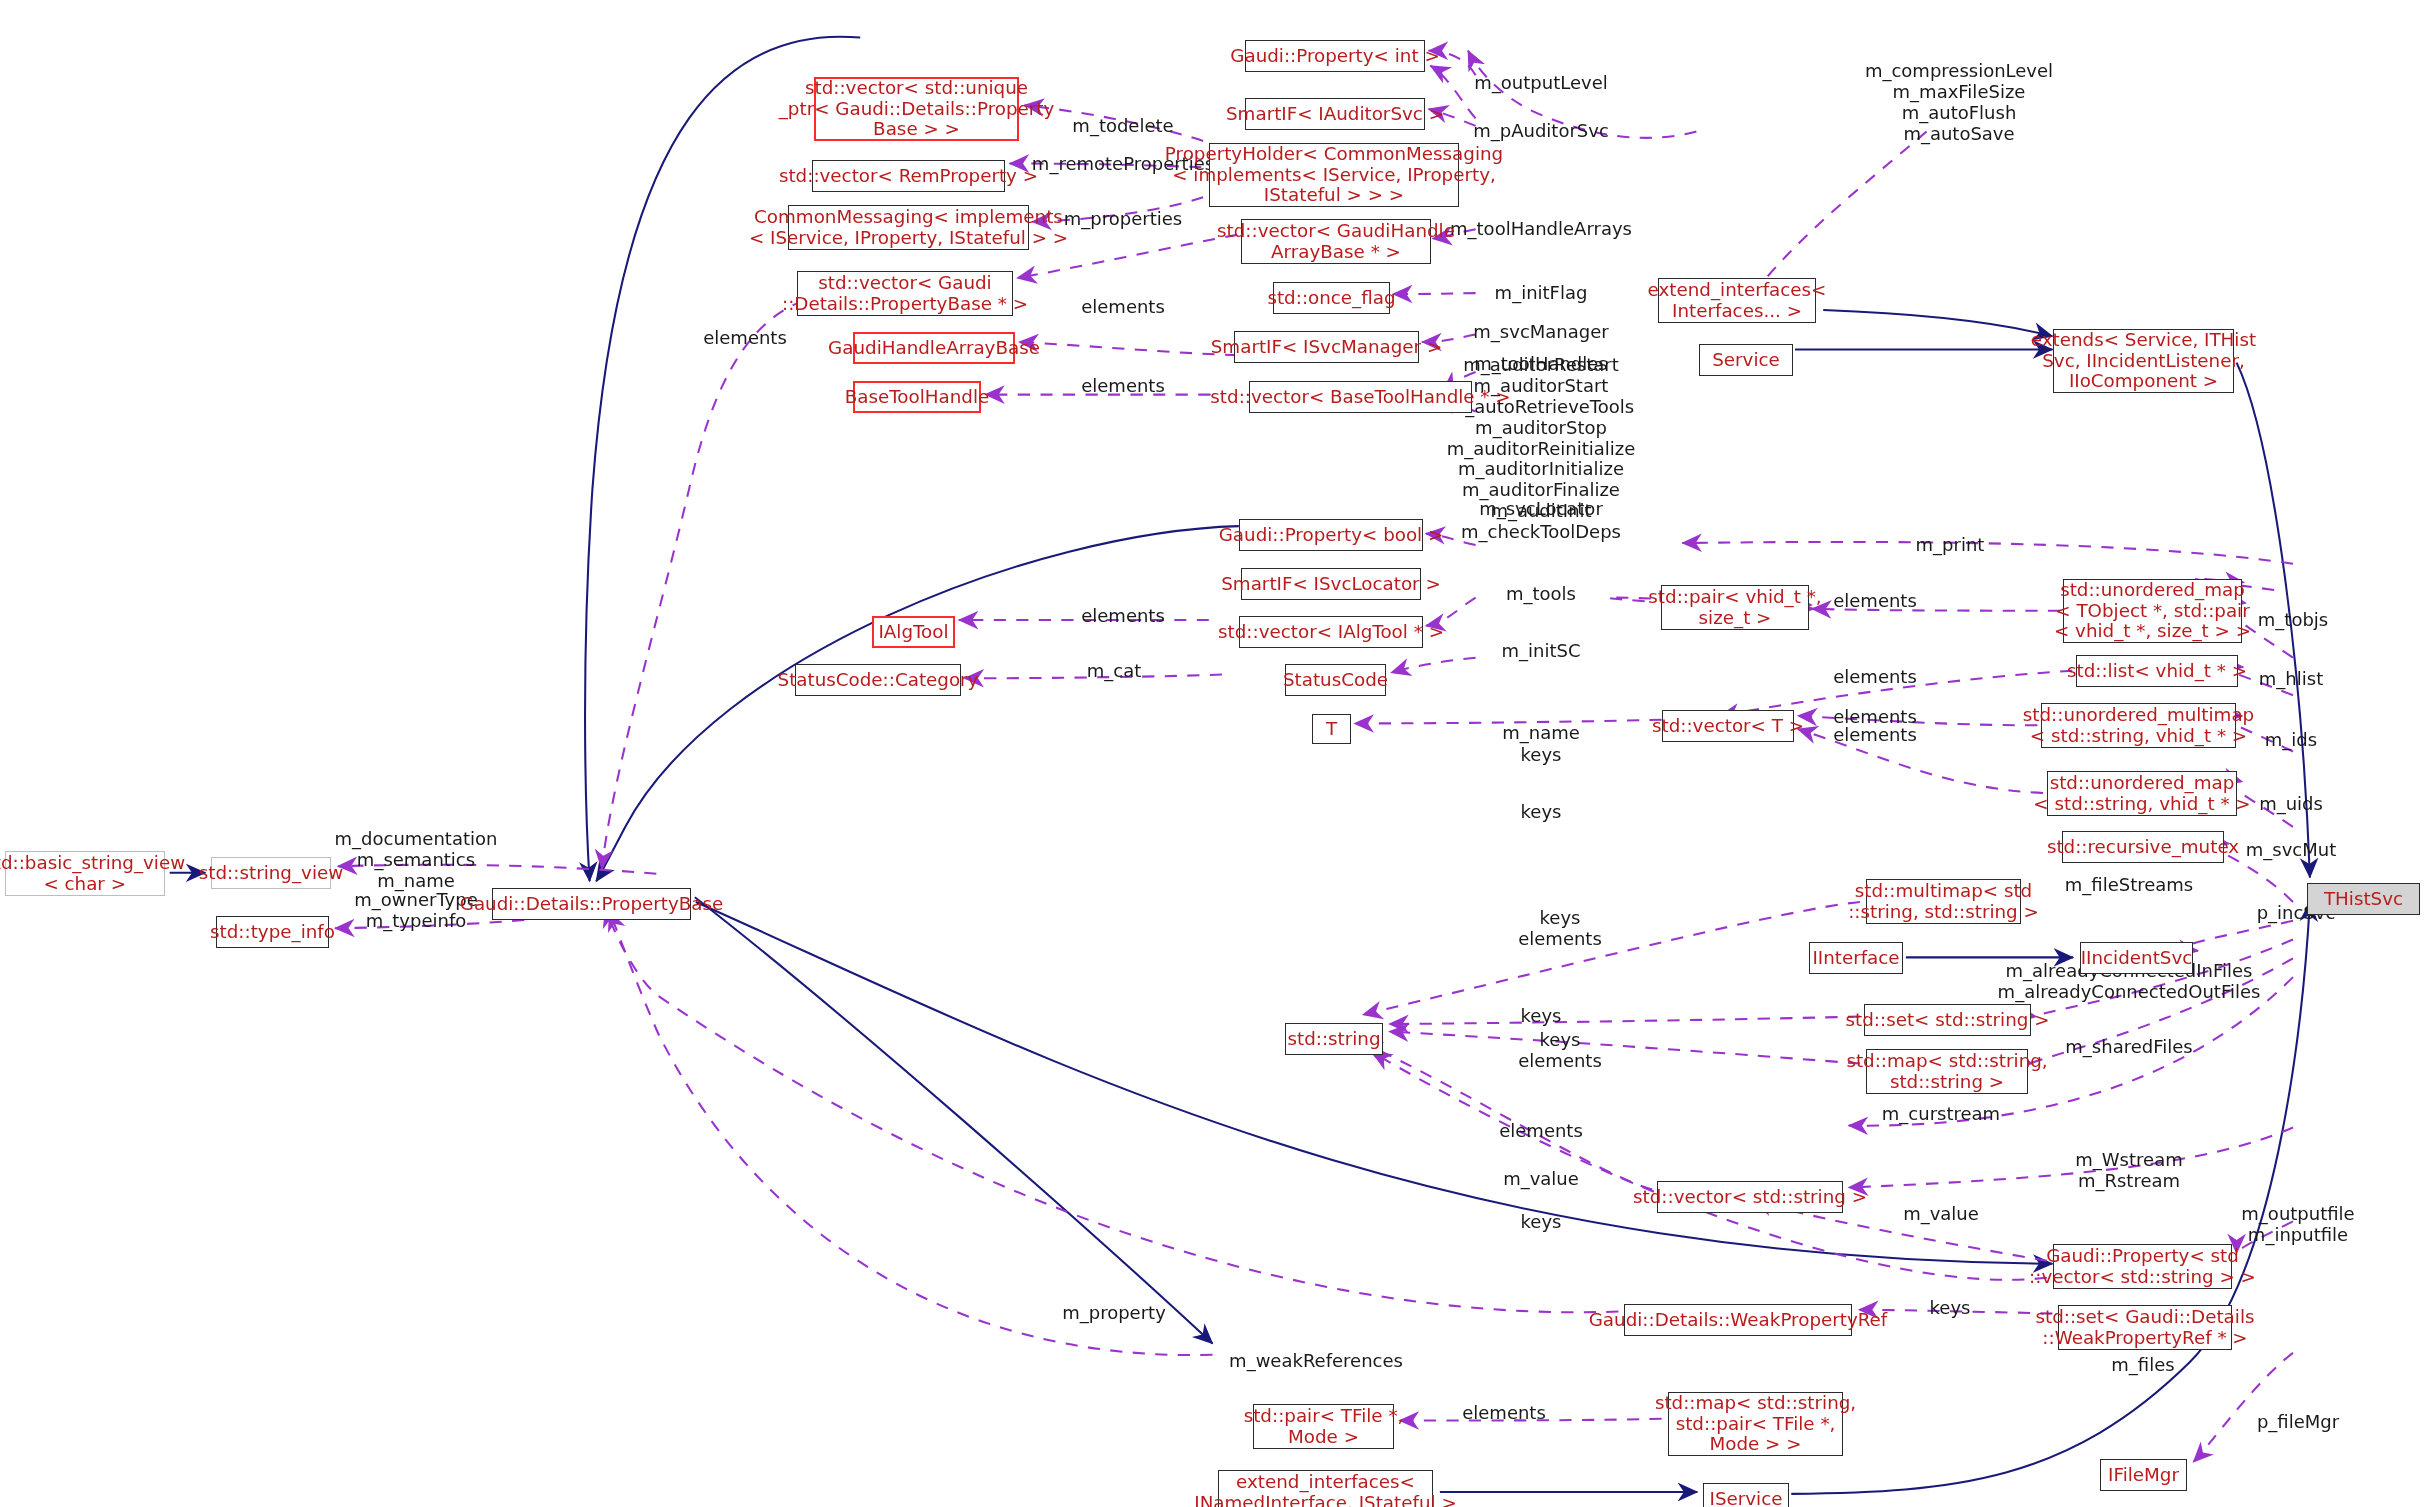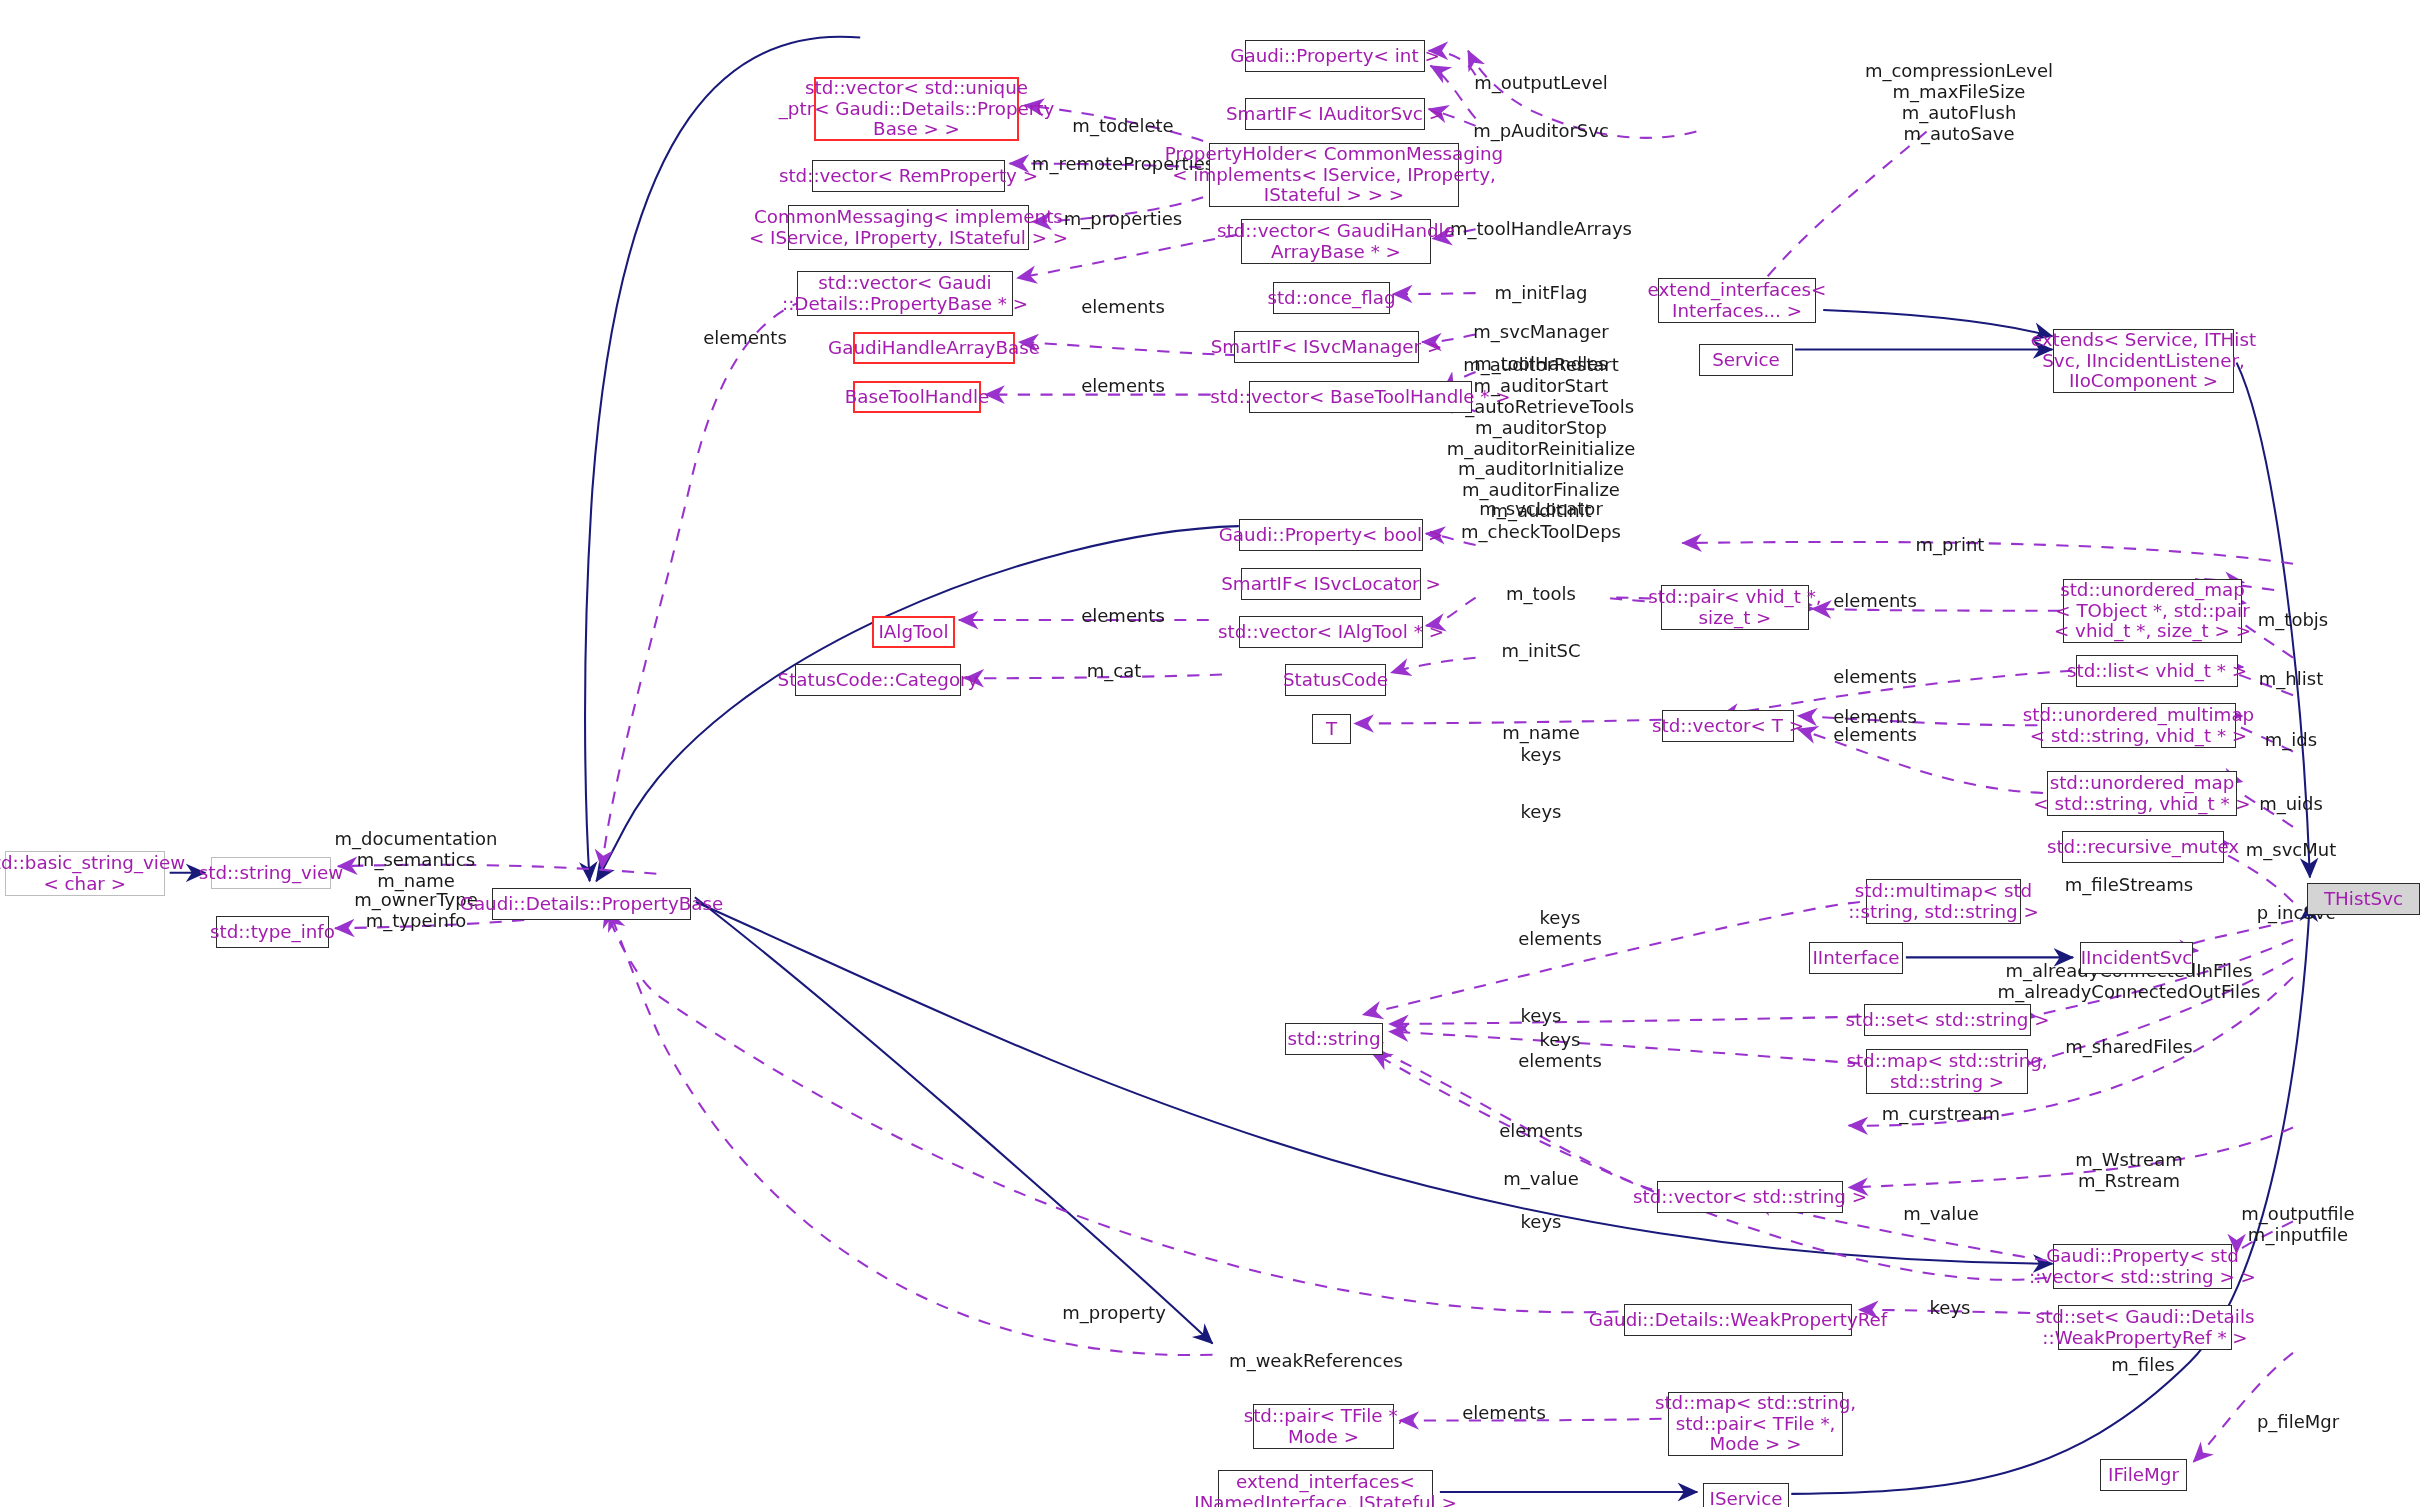--- a/index.html
+++ b/index.html
@@ -15,21 +15,21 @@
   svg.edges{position:absolute;left:0;top:0;width:2426px;height:1507px;pointer-events:none;}
   .node{
     position:absolute;
     box-sizing:border-box;
     display:flex;
     align-items:center;
     justify-content:center;
     text-align:center;
     background:#ffffff;
     border:1.5px solid #2b2b2b;
-    color:#a21caf;
+    color:#b91c1c;
     font-size:18.3px;
     line-height:1.12;
     padding:1.9px 5.6px;
     white-space:pre;
     z-index:3;
   }
   .node.red{border:2.1px solid #ff2b2b;}
   .node.light{border:1.5px solid #bdbdbd;}
   .node.focus{background:#d4d4d4;border:1.7px solid #2b2b2b;}
   .elabel{

